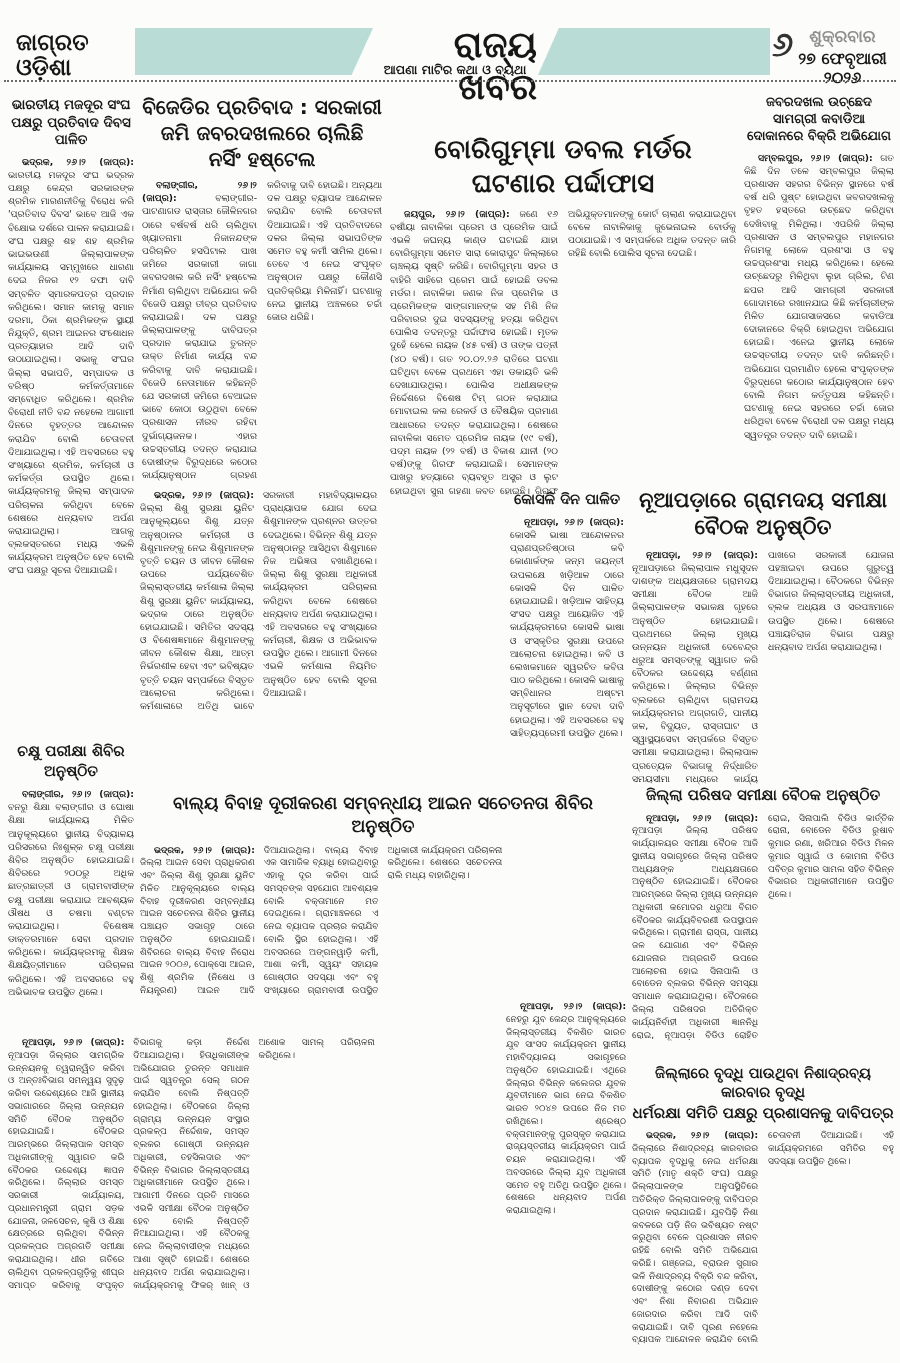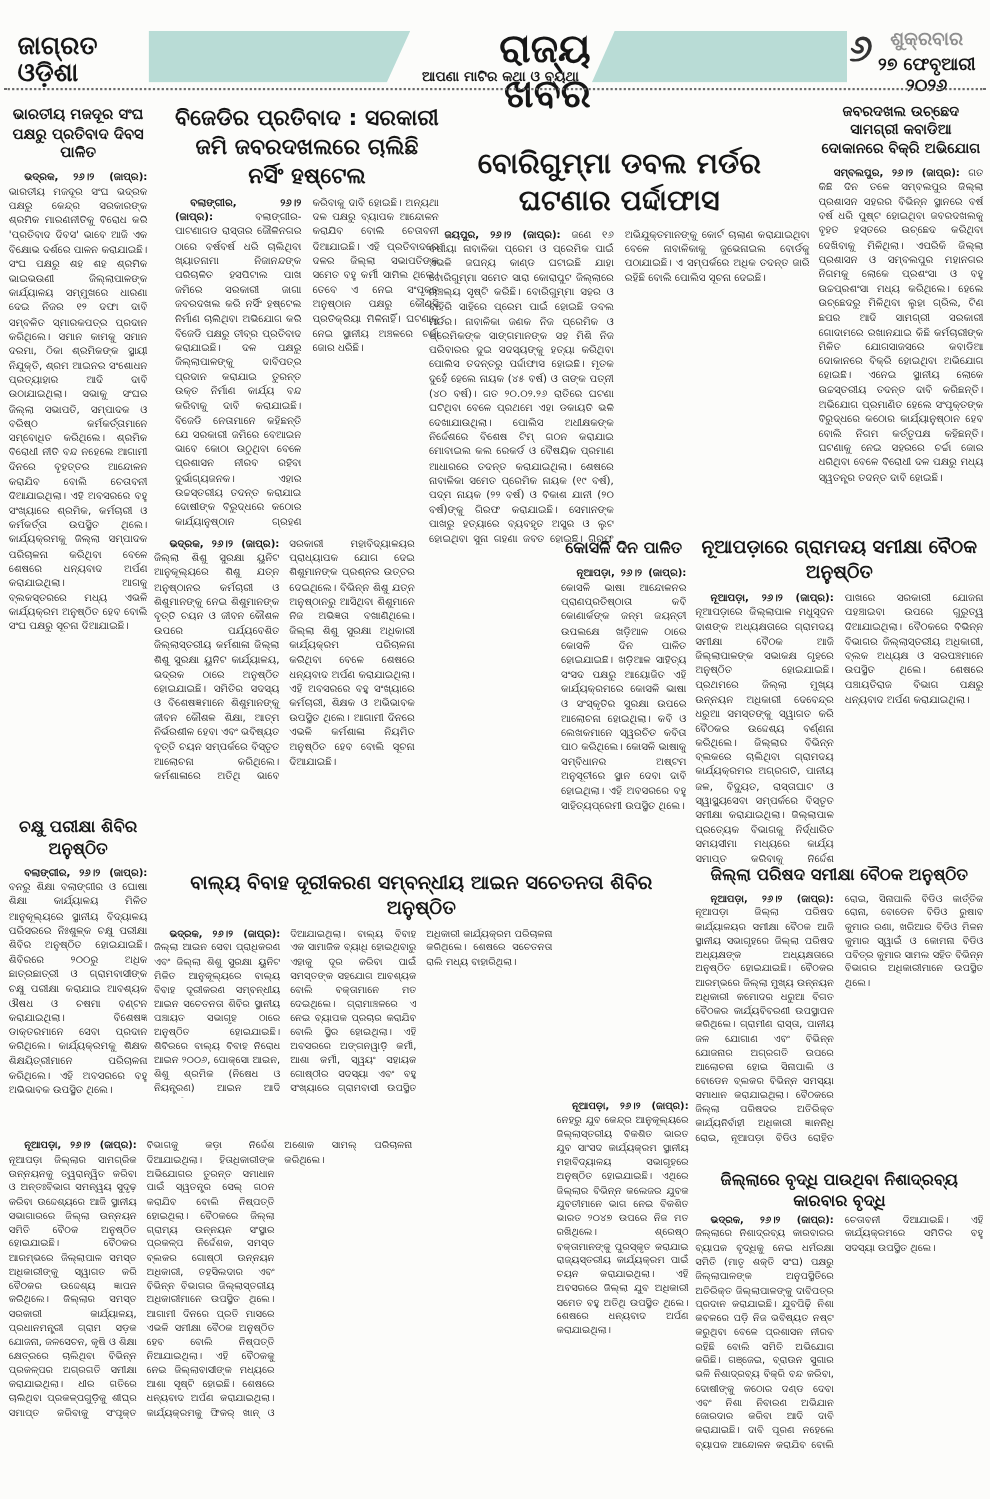--- a/index.html
+++ b/index.html
@@ -21,21 +21,21 @@
   .pubdate{font-size:16px;font-weight:700;margin-top:3px;}
   .header-rule{position:absolute;left:4px;top:80px;width:892px;border-bottom:2px dotted #6b6b6b;}
   
   .art{position:absolute;overflow:hidden;}
   .h{font-weight:800;text-align:center;line-height:1.3;margin:0 0 6px 0;}
   .h10{font-size:13.5px;}
   .h11{font-size:13px;}
   .h12{font-size:12.5px;}
   .h14{font-size:14.5px;}
   .h15{font-size:15px;}
-  .h16{font-size:17px;}
+  .h16{font-size:21px;}
   .h17{font-size:17.5px;}
   .h19{font-size:19px;}
   .h20{font-size:20px;}
   .h26{font-size:26px;}
   .h29{font-size:29px;}
   .kicker{margin-bottom:2px;}
   .body{font-size:9.3px;line-height:1.42;text-align:justify;overflow:hidden;}
   .body.small{font-size:9px;}
   .body p{margin:0;text-indent:14px;}
   .dl{font-weight:700;}
@@ -69,21 +69,21 @@
     </div>
   </section>
 
   <section class="art" style="left:8px;top:742px;width:126px;height:292px;">
     <h2 class="h h15">ଚକ୍ଷୁ ପରୀକ୍ଷା ଶିବିର ଅନୁଷ୍ଠିତ</h2>
     <div class="body" style="height:236px;">
       <p><span class="dl">ବଲାଙ୍ଗୀର, ୨୬।୨ (ଜାପ୍ର):</span> <span>ବନରୁ ଶିକ୍ଷା ବଲାଙ୍ଗୀର ଓ ଘୋଷା ଶିକ୍ଷା କାର୍ଯ୍ୟାଳୟ ମିଳିତ ଆନୁକୂଲ୍ୟରେ ସ୍ଥାନୀୟ ବିଦ୍ୟାଳୟ ପରିସରରେ ନିଃଶୁଳ୍କ ଚକ୍ଷୁ ପରୀକ୍ଷା ଶିବିର ଅନୁଷ୍ଠିତ ହୋଇଯାଇଛି। ଶିବିରରେ ୨୦୦ରୁ ଅଧିକ ଛାତ୍ରଛାତ୍ରୀ ଓ ଗ୍ରାମବାସୀଙ୍କ ଚକ୍ଷୁ ପରୀକ୍ଷା କରାଯାଇ ଆବଶ୍ୟକ ଔଷଧ ଓ ଚଷମା ବଣ୍ଟନ କରାଯାଇଥିଲା। ବିଶେଷଜ୍ଞ ଡାକ୍ତରମାନେ ସେବା ପ୍ରଦାନ କରିଥିଲେ। କାର୍ଯ୍ୟକ୍ରମକୁ ଶିକ୍ଷକ ଶିକ୍ଷୟିତ୍ରୀମାନେ ପରିଚାଳନା କରିଥିଲେ। ଏହି ଅବସରରେ ବହୁ ଅଭିଭାବକ ଉପସ୍ଥିତ ଥିଲେ।</span></p>
     </div>
   </section>
 
-  <section class="art" style="left:142px;top:94px;width:240px;height:390px;margin-left:17px;">
+  <section class="art" style="left:142px;top:94px;width:240px;height:390px;">
     <h2 class="h h20">ବିଜେଡିର ପ୍ରତିବାଦ : ସରକାରୀ ଜମି ଜବରଦଖଲରେ ଚାଲିଛି ନର୍ସିଂ ହଷ୍ଟେଲ</h2>
     <div class="body cols2" style="height:312px;">
       <p><span class="dl">ବଲାଙ୍ଗୀର, ୨୬।୨ (ଜାପ୍ର):</span> <span>ବଲାଙ୍ଗୀର-ପାଟଣାଗଡ ରାସ୍ତାର ଜୌଳିନଗର ଠାରେ ବର୍ଷବର୍ଷ ଧରି ଚାଲିଥିବା ଖ୍ୟାତନାମା ନିଜାନନ୍ଦଙ୍କ ପରିଚାଳିତ ହସପିଟାଲ ପାଖ ଜମିରେ ସରକାରୀ ଜାଗା ଜବରଦଖଲ କରି ନର୍ସିଂ ହଷ୍ଟେଲ ନିର୍ମାଣ ଚାଲିଥିବା ଅଭିଯୋଗ କରି ବିଜେଡି ପକ୍ଷରୁ ତୀବ୍ର ପ୍ରତିବାଦ କରାଯାଇଛି। ଦଳ ପକ୍ଷରୁ ଜିଲ୍ଲାପାଳଙ୍କୁ ଦାବିପତ୍ର ପ୍ରଦାନ କରାଯାଇ ତୁରନ୍ତ ଉକ୍ତ ନିର୍ମାଣ କାର୍ଯ୍ୟ ବନ୍ଦ କରିବାକୁ ଦାବି କରାଯାଇଛି। ବିଜେଡି ନେତାମାନେ କହିଛନ୍ତି ଯେ ସରକାରୀ ଜମିରେ ବେଆଇନ ଭାବେ କୋଠା ଉଠୁଥିବା ବେଳେ ପ୍ରଶାସନ ନୀରବ ରହିବା ଦୁର୍ଭାଗ୍ୟଜନକ। ଏହାର ଉଚ୍ଚସ୍ତରୀୟ ତଦନ୍ତ କରାଯାଇ ଦୋଷୀଙ୍କ ବିରୁଦ୍ଧରେ କଠୋର କାର୍ଯ୍ୟାନୁଷ୍ଠାନ ଗ୍ରହଣ କରିବାକୁ ଦାବି ହୋଇଛି। ଅନ୍ୟଥା ଦଳ ପକ୍ଷରୁ ବ୍ୟାପକ ଆନ୍ଦୋଳନ କରାଯିବ ବୋଲି ଚେତାବନୀ ଦିଆଯାଇଛି। ଏହି ପ୍ରତିବାଦରେ ଦଳର ଜିଲ୍ଲା ସଭାପତିଙ୍କ ସମେତ ବହୁ କର୍ମୀ ସାମିଲ ଥିଲେ। ତେବେ ଏ ନେଇ ସଂପୃକ୍ତ ଅନୁଷ୍ଠାନ ପକ୍ଷରୁ କୌଣସି ପ୍ରତିକ୍ରିୟା ମିଳିନାହିଁ। ଘଟଣାକୁ ନେଇ ସ୍ଥାନୀୟ ଅଞ୍ଚଳରେ ଚର୍ଚ୍ଚା ଜୋର ଧରିଛି।</span></p>
     </div>
   </section>
 
   <section class="art" style="left:390px;top:92px;width:346px;height:392px;margin-top:41px;">
     <h2 class="h h26">ବୋରିଗୁମ୍ମା ଡବଲ ମର୍ଡର ଘଟଣାର ପର୍ଦ୍ଦାଫାସ</h2>
     <div class="body cols2" style="height:292px;">
       <p><span class="dl">ଜୟପୁର, ୨୬।୨ (ଜାପ୍ର):</span> <span>ଜଣେ ୧୬ ବର୍ଷୀୟା ନାବାଳିକା ପ୍ରେମ ଓ ପ୍ରେମିକ ପାଇଁ ଏଭଳି ଜଘନ୍ୟ କାଣ୍ଡ ଘଟାଇଛି ଯାହା ବୋରିଗୁମ୍ମା ସମେତ ସାରା କୋରାପୁଟ ଜିଲ୍ଲାରେ ଚାଞ୍ଚଲ୍ୟ ସୃଷ୍ଟି କରିଛି। ବୋରିଗୁମ୍ମା ସହର ଓ ବାହିରି ସାହିରେ ପ୍ରେମ ପାଇଁ ହୋଇଛି ଡବଲ ମର୍ଡର। ନାବାଳିକା ଜଣକ ନିଜ ପ୍ରେମିକ ଓ ପ୍ରେମିକଙ୍କ ସାଙ୍ଗମାନଙ୍କ ସହ ମିଶି ନିଜ ପରିବାରର ଦୁଇ ସଦସ୍ୟଙ୍କୁ ହତ୍ୟା କରିଥିବା ପୋଲିସ ତଦନ୍ତରୁ ପର୍ଦ୍ଦାଫାସ ହୋଇଛି। ମୃତକ ଦୁହେଁ ହେଲେ ନାୟକ (୪୫ ବର୍ଷ) ଓ ତାଙ୍କ ପତ୍ନୀ (୪୦ ବର୍ଷ)। ଗତ ୨୦.୦୨.୨୬ ରାତିରେ ଘଟଣା ଘଟିଥିବା ବେଳେ ପ୍ରଥମେ ଏହା ଡକାୟତି ଭଳି ଦେଖାଯାଉଥିଲା। ପୋଲିସ ଅଧୀକ୍ଷକଙ୍କ ନିର୍ଦ୍ଦେଶରେ ବିଶେଷ ଟିମ୍ ଗଠନ କରାଯାଇ ମୋବାଇଲ କଲ ରେକର୍ଡ ଓ ବୈଷୟିକ ପ୍ରମାଣ ଆଧାରରେ ତଦନ୍ତ କରାଯାଇଥିଲା। ଶେଷରେ ନାବାଳିକା ସମେତ ପ୍ରେମିକ ନାୟକ (୧୯ ବର୍ଷ), ପଦ୍ମ ନାୟକ (୨୨ ବର୍ଷ) ଓ ବିକାଶ ଯାନୀ (୨୦ ବର୍ଷ)ଙ୍କୁ ଗିରଫ କରାଯାଇଛି। ସେମାନଙ୍କ ପାଖରୁ ହତ୍ୟାରେ ବ୍ୟବହୃତ ଅସ୍ତ୍ର ଓ ଲୁଟ ହୋଇଥିବା ସୁନା ଗହଣା ଜବତ ହୋଇଛି। ଗିରଫ ଅଭିଯୁକ୍ତମାନଙ୍କୁ କୋର୍ଟ ଚାଲାଣ କରାଯାଇଥିବା ବେଳେ ନାବାଳିକାକୁ ଜୁଭେନାଇଲ ବୋର୍ଡକୁ ପଠାଯାଇଛି। ଏ ସମ୍ପର୍କରେ ଅଧିକ ତଦନ୍ତ ଜାରି ରହିଛି ବୋଲି ପୋଲିସ ସୂଚନା ଦେଇଛି।</span></p>
@@ -138,18 +138,19 @@
   </section>
 
   <section class="art" style="left:506px;top:1000px;width:120px;height:358px;">
     <div class="body small" style="height:300px;">
       <p><span class="dl">ନୂଆପଡ଼ା, ୨୬।୨ (ଜାପ୍ର):</span> <span>ନେହରୁ ଯୁବ କେନ୍ଦ୍ର ଆନୁକୂଲ୍ୟରେ ଜିଲ୍ଲାସ୍ତରୀୟ ବିକଶିତ ଭାରତ ଯୁବ ସାଂସଦ କାର୍ଯ୍ୟକ୍ରମ ସ୍ଥାନୀୟ ମହାବିଦ୍ୟାଳୟ ସଭାଗୃହରେ ଅନୁଷ୍ଠିତ ହୋଇଯାଇଛି। ଏଥିରେ ଜିଲ୍ଲାର ବିଭିନ୍ନ କଲେଜର ଯୁବକ ଯୁବତୀମାନେ ଭାଗ ନେଇ ବିକଶିତ ଭାରତ ୨୦୪୭ ଉପରେ ନିଜ ମତ ରଖିଥିଲେ। ଶ୍ରେଷ୍ଠ ବକ୍ତାମାନଙ୍କୁ ପୁରସ୍କୃତ କରାଯାଇ ରାଜ୍ୟସ୍ତରୀୟ କାର୍ଯ୍ୟକ୍ରମ ପାଇଁ ଚୟନ କରାଯାଇଥିଲା। ଏହି ଅବସରରେ ଜିଲ୍ଲା ଯୁବ ଅଧିକାରୀ ସମେତ ବହୁ ଅତିଥି ଉପସ୍ଥିତ ଥିଲେ। ଶେଷରେ ଧନ୍ୟବାଦ ଅର୍ପଣ କରାଯାଇଥିଲା।</span></p>
     </div>
   </section>
 
   <section class="art" style="left:632px;top:1064px;width:262px;height:294px;">
     <h3 class="h h14 kicker">ଜିଲ୍ଲାରେ ବୃଦ୍ଧି ପାଉଥିବା ନିଶାଦ୍ରବ୍ୟ କାରବାର ବୃଦ୍ଧି</h3>
+    <h2 class="h h15">ଧର୍ମରକ୍ଷା ସମିତି ପକ୍ଷରୁ ପ୍ରଶାସନକୁ ଦାବିପତ୍ର</h2>
     <div class="body cols2 small" style="height:228px;">
       <p><span class="dl">ଭଦ୍ରକ, ୨୬।୨ (ଜାପ୍ର):</span> <span>ଜିଲ୍ଲାରେ ନିଶାଦ୍ରବ୍ୟ କାରବାରର ବ୍ୟାପକ ବୃଦ୍ଧିକୁ ନେଇ ଧର୍ମରକ୍ଷା ସମିତି (ମାତୃ ଶକ୍ତି ସଂଘ) ପକ୍ଷରୁ ଜିଲ୍ଲାପାଳଙ୍କ ଅନୁପସ୍ଥିତିରେ ଅତିରିକ୍ତ ଜିଲ୍ଲାପାଳଙ୍କୁ ଦାବିପତ୍ର ପ୍ରଦାନ କରାଯାଇଛି। ଯୁବପିଢ଼ି ନିଶା କବଳରେ ପଡ଼ି ନିଜ ଭବିଷ୍ୟତ ନଷ୍ଟ କରୁଥିବା ବେଳେ ପ୍ରଶାସନ ନୀରବ ରହିଛି ବୋଲି ସମିତି ଅଭିଯୋଗ କରିଛି। ଗଞ୍ଜେଇ, ବ୍ରାଉନ ସୁଗାର ଭଳି ନିଶାଦ୍ରବ୍ୟ ବିକ୍ରି ବନ୍ଦ କରିବା, ଦୋଷୀଙ୍କୁ କଠୋର ଦଣ୍ଡ ଦେବା ଏବଂ ନିଶା ନିବାରଣ ଅଭିଯାନ ଜୋରଦାର କରିବା ଆଦି ଦାବି କରାଯାଇଛି। ଦାବି ପୂରଣ ନହେଲେ ବ୍ୟାପକ ଆନ୍ଦୋଳନ କରାଯିବ ବୋଲି ଚେତାବନୀ ଦିଆଯାଇଛି। ଏହି କାର୍ଯ୍ୟକ୍ରମରେ ସମିତିର ବହୁ ସଦସ୍ୟା ଉପସ୍ଥିତ ଥିଲେ।</span></p>
     </div>
   </section>
 
 </div>
 
 </body></html>

